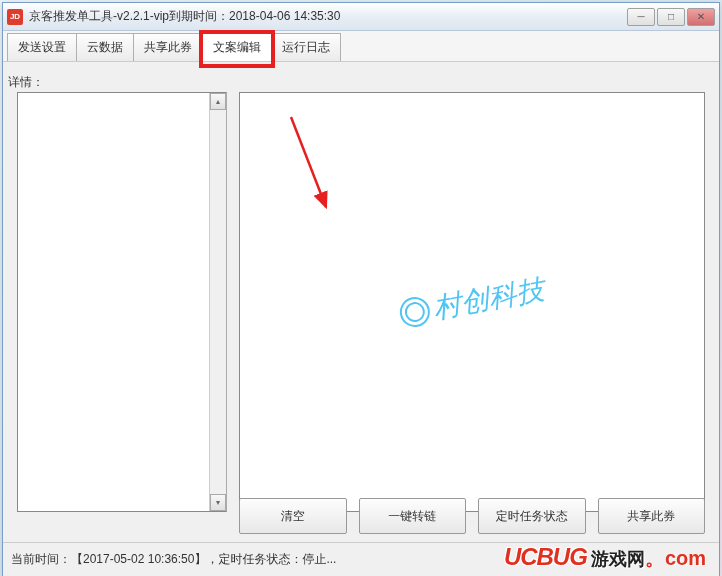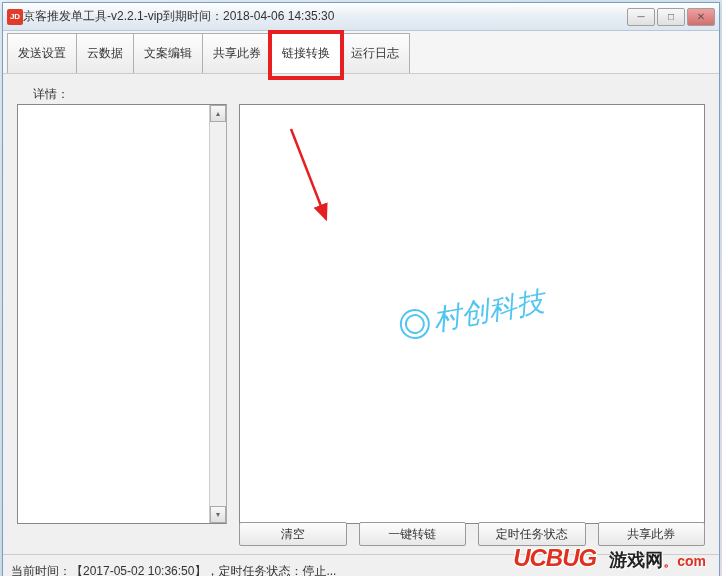--- a/index.html
+++ b/index.html
@@ -25,21 +25,21 @@
       display: flex;
       align-items: center;
       padding: 0 4px;
       border-bottom: 1px solid #b8c8d8;
     }
     .titlebar-icon {
       width: 16px;
       height: 16px;
       background: #e03c2e;
       border-radius: 2px;
-      margin-right: 0;
+      margin-right: 6px;
       display: flex;
       align-items: center;
       justify-content: center;
       color: white;
       font-size: 8px;
       font-weight: bold;
     }
     .titlebar-text { flex: 1; color: #333; }
     .win-controls { display: flex; gap: 2px; }
     .win-btn {
@@ -56,21 +56,21 @@
       color: #555;
     }
     .win-btn.close { background: linear-gradient(to bottom, #f0a0a0, #d07070); }
     .tabs {
       display: flex;
       background: #f5f5f5;
       border-bottom: 1px solid #ccc;
       padding: 2px 4px 0;
     }
     .tab {
-      padding: 11px 10px;
+      padding: 5px 10px;
       background: linear-gradient(to bottom, #fdfdfd, #ebebeb);
       border: 1px solid #b0b0b0;
       border-bottom: none;
       margin-right: -1px;
       cursor: pointer;
       color: #333;
       font-size: 12px;
       position: relative;
     }
     .tab.active {
@@ -88,21 +88,21 @@
     }
     .content {
       background: #f0f0f0;
       padding: 10px 12px;
       height: 480px;
       position: relative;
     }
     .detail-label {
       position: absolute;
       top: 12px;
-      left: 30px;
+      left: 5px;
       color: #333;
     }
     .left-panel {
       position: absolute;
       top: 30px;
       left: 14px;
       width: 210px;
       height: 420px;
       background: #ffffff;
       border: 1px solid #888;
@@ -177,21 +177,21 @@
       position: absolute;
       bottom: 8px;
       left: 236px;
       right: 14px;
       display: flex;
       gap: 12px;
       justify-content: space-between;
     }
     .action-btn {
       flex: 1;
-      height: 24px;
+      height: 36px;
       background: linear-gradient(to bottom, #fdfdfd, #e8e8e8);
       border: 1px solid #999;
       border-radius: 2px;
       cursor: pointer;
       font-size: 12px;
       color: #333;
     }
     .statusbar {
       background: #f0f0f0;
       border-top: 1px solid #ccc;
@@ -211,24 +211,24 @@
       font-size: 24px;
       font-style: italic;
       color: #e03020;
       text-shadow: 1px 1px 0 #fff, -1px -1px 0 #fff, 1px -1px 0 #fff, -1px 1px 0 #fff;
       letter-spacing: -1px;
     }
     .site-cn {
       font-size: 18px;
       color: #222;
       text-shadow: 1px 1px 0 #fff;
-      margin-left: 13px;
+      margin-left: 4px;
     }
     .site-com {
-      font-size: 14px;
+      font-size: 20px;
       color: #e03020;
       text-shadow: 1px 1px 0 #fff;
       text-align: center;
     }
   </style>
 </head>
 <body>
 
 <div class="window">
   <div class="titlebar">
@@ -237,24 +237,23 @@
     <div class="win-controls">
       <div class="win-btn">─</div>
       <div class="win-btn">□</div>
       <div class="win-btn close">✕</div>
     </div>
   </div>
 
   <div class="tabs">
     <div class="tab">发送设置</div>
     <div class="tab">云数据</div>
-    <div class="tab">文案编辑</div>
     <div class="tab">共享此券</div>
     <div class="tab active">
-      <span>链接转换</span>
+      <span>文案编辑</span>
       <div class="highlight-box"></div>
     </div>
     <div class="tab">运行日志</div>
   </div>
 
   <div class="content">
     <div class="detail-label">详情：</div>
 
     <div class="left-panel">
       <div class="left-scroll">

